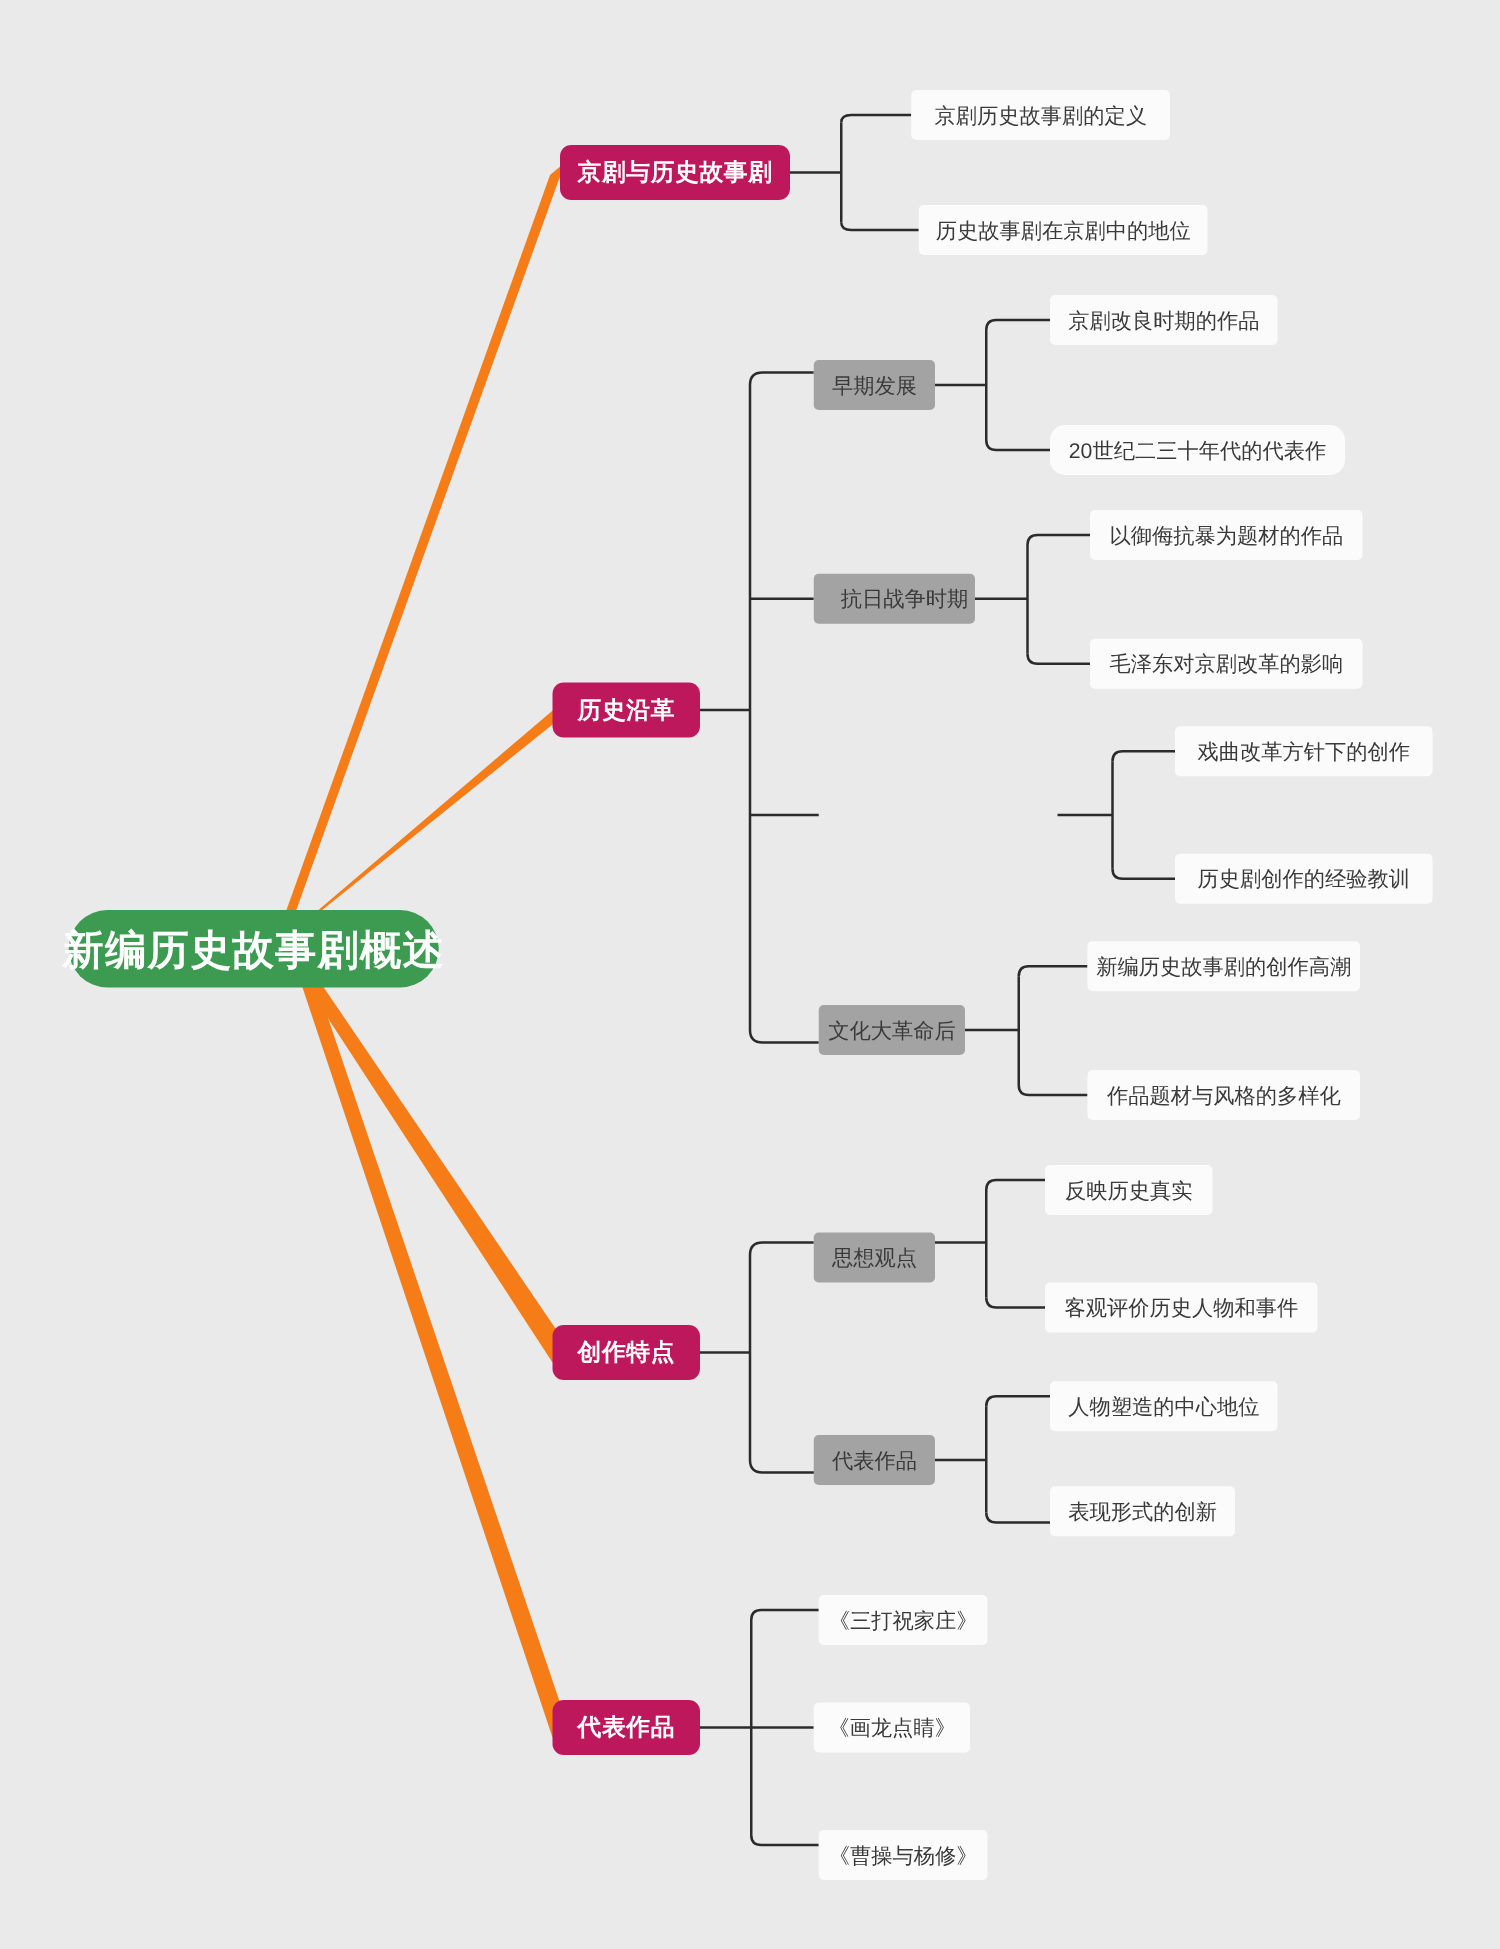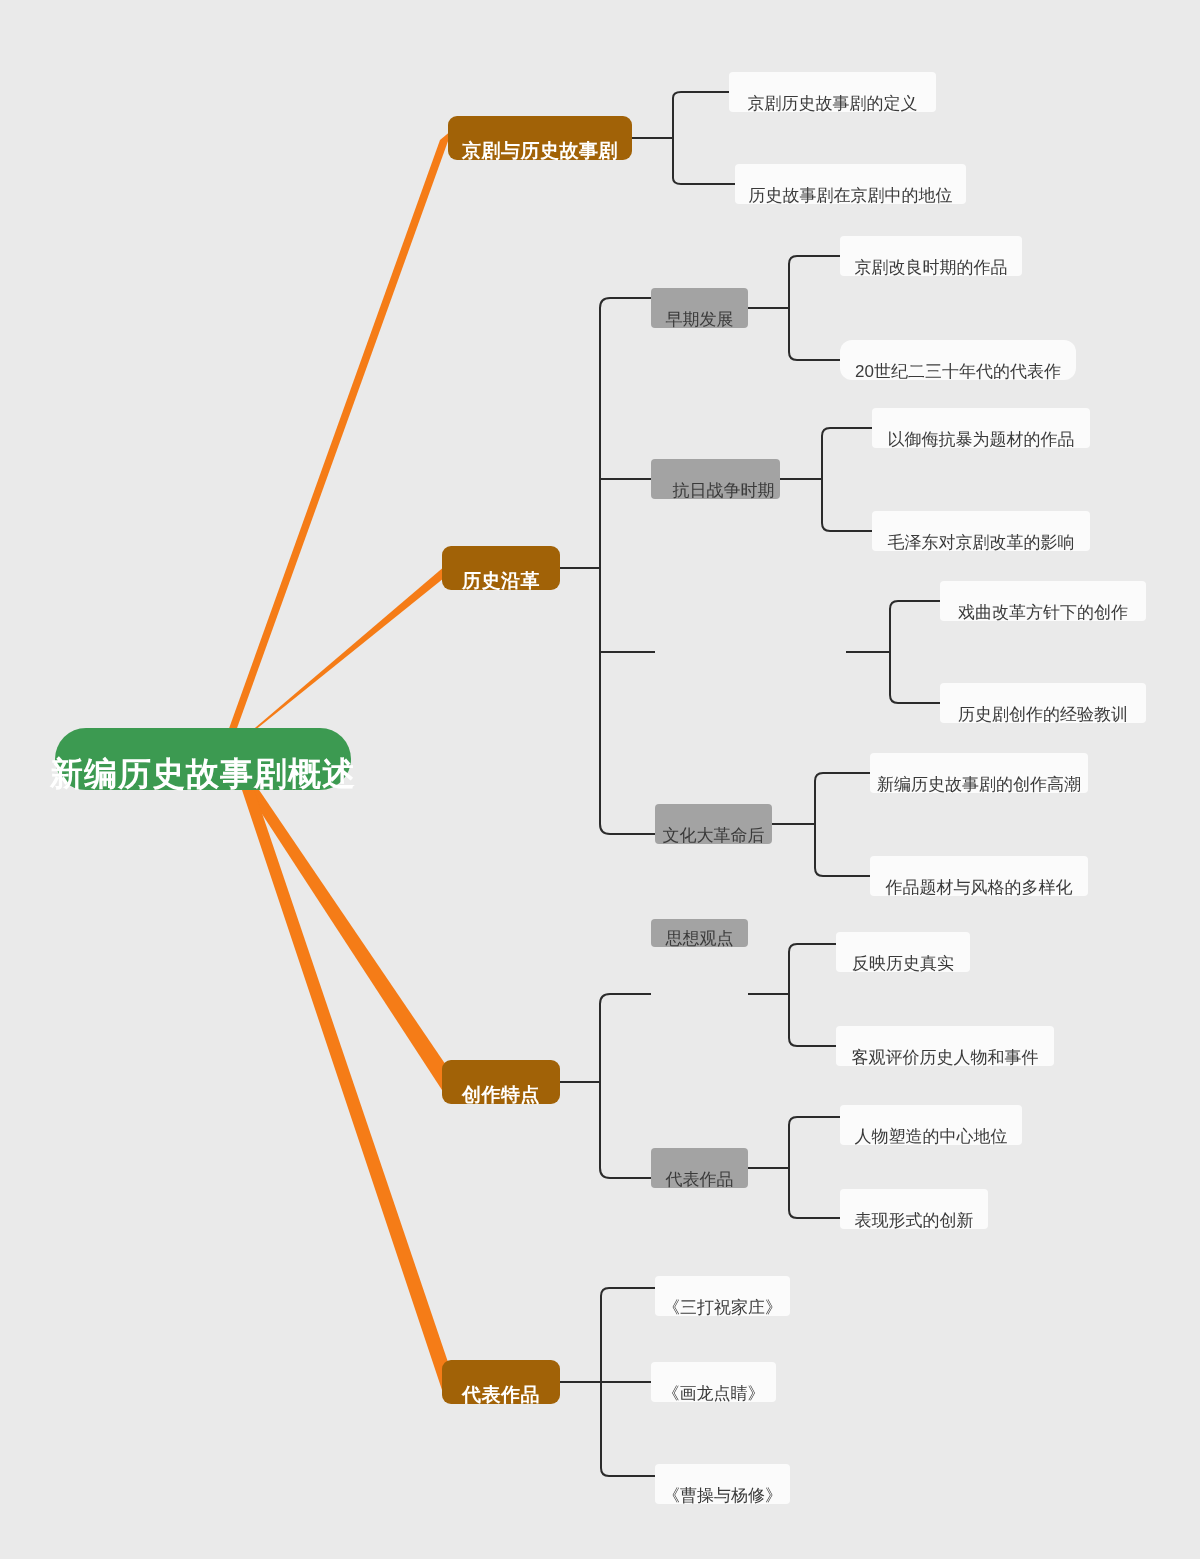--- a/index.html
+++ b/index.html
@@ -25,36 +25,36 @@
     position: absolute;
     left: 0; top: 0;
     width: 1200px;
     height: 1559px;
     pointer-events: none;
   }
   .node {
     position: absolute;
     box-sizing: border-box;
     display: flex;
-    align-items: flex-end;
+    align-items: center;
     justify-content: center;
     white-space: nowrap;
     line-height: 1;
   }
   .node-root {
     background: #3c9a51;
     color: #ffffff;
     border-radius: 32px;
     font-size: 33px;
     font-weight: bold;
     letter-spacing: 1px;
     z-index: 5;
   }
   .node-branch {
-    background: #a16207;
+    background: #be185d;
     color: #ffffff;
     border-radius: 9px;
     font-size: 19px;
     font-weight: bold;
     letter-spacing: 0.5px;
     z-index: 5;
   }
   .node-sub {
     background: #a3a3a3;
     color: #3a3a3a;
@@ -198,21 +198,21 @@
     <span>新编历史故事剧的创作高潮</span>
   </div>
   <div class="node node-leaf" style="left:870px; top:856px; width:218px; height:40px;">
     <span>作品题材与风格的多样化</span>
   </div>
 
   <div class="node node-branch" style="left:442px; top:1060px; width:118px; height:44px;">
     <span>创作特点</span>
   </div>
 
-  <div class="node node-sub" style="left:651px; top:919px; width:97px; height:28px;">
+  <div class="node node-sub" style="left:651px; top:986px; width:97px; height:40px;">
     <span>思想观点</span>
   </div>
   <div class="node node-leaf" style="left:836px; top:932px; width:134px; height:40px;">
     <span>反映历史真实</span>
   </div>
   <div class="node node-leaf" style="left:836px; top:1026px; width:218px; height:40px;">
     <span>客观评价历史人物和事件</span>
   </div>
 
   <div class="node node-sub" style="left:651px; top:1148px; width:97px; height:40px;">

